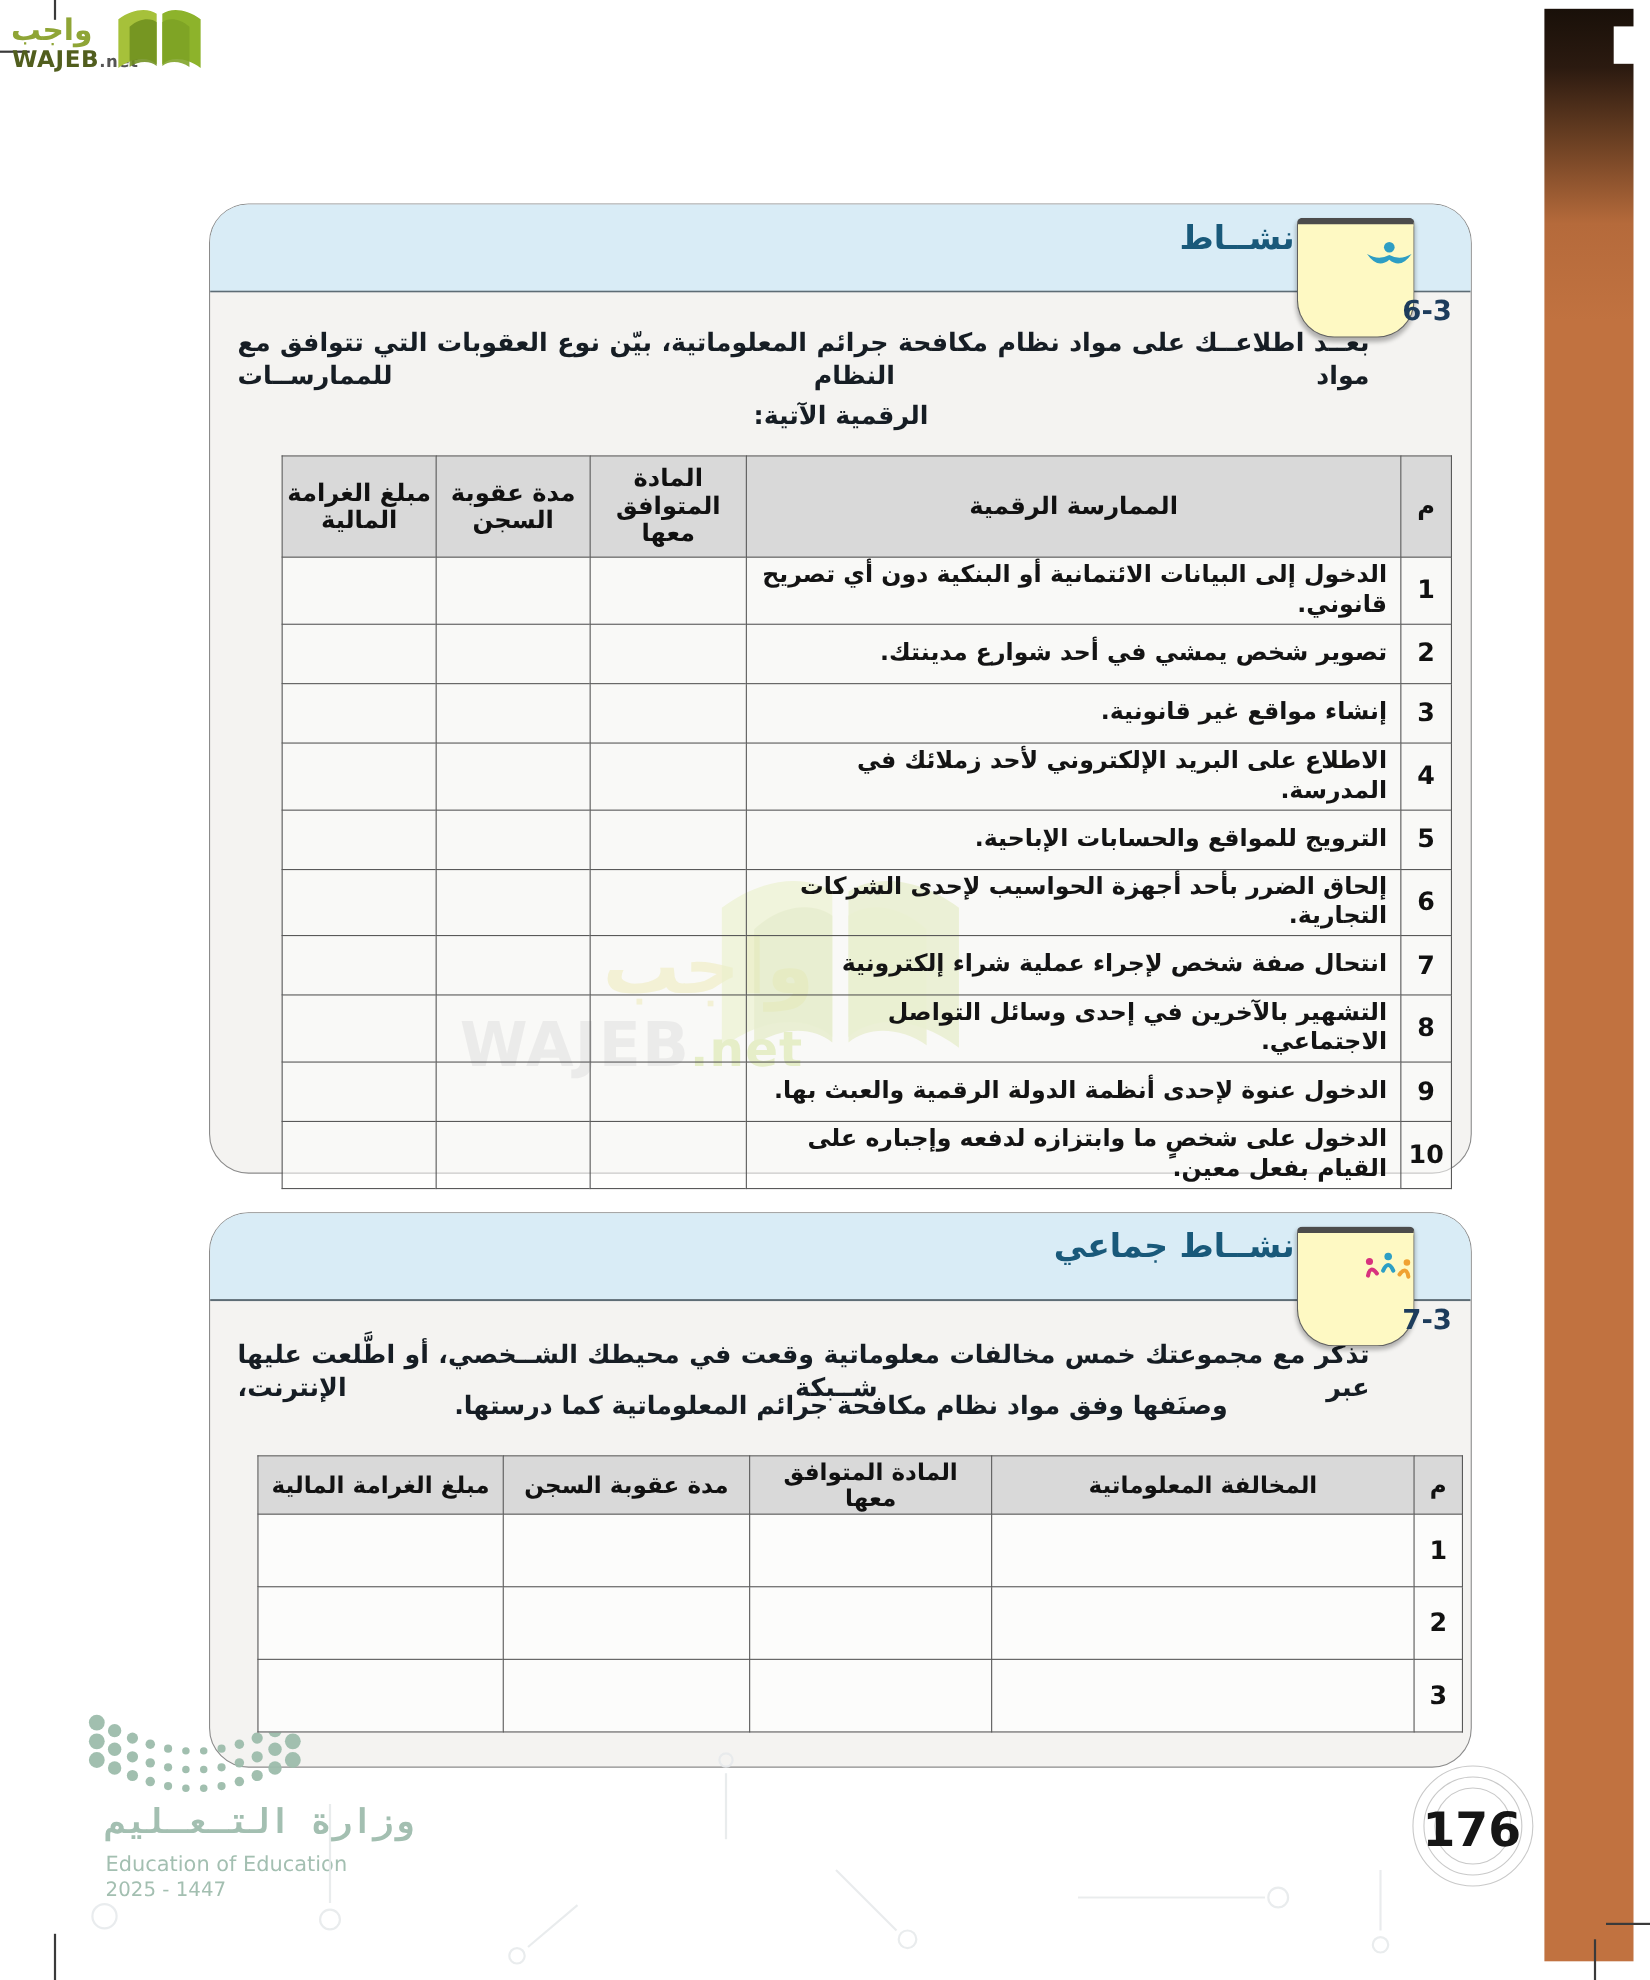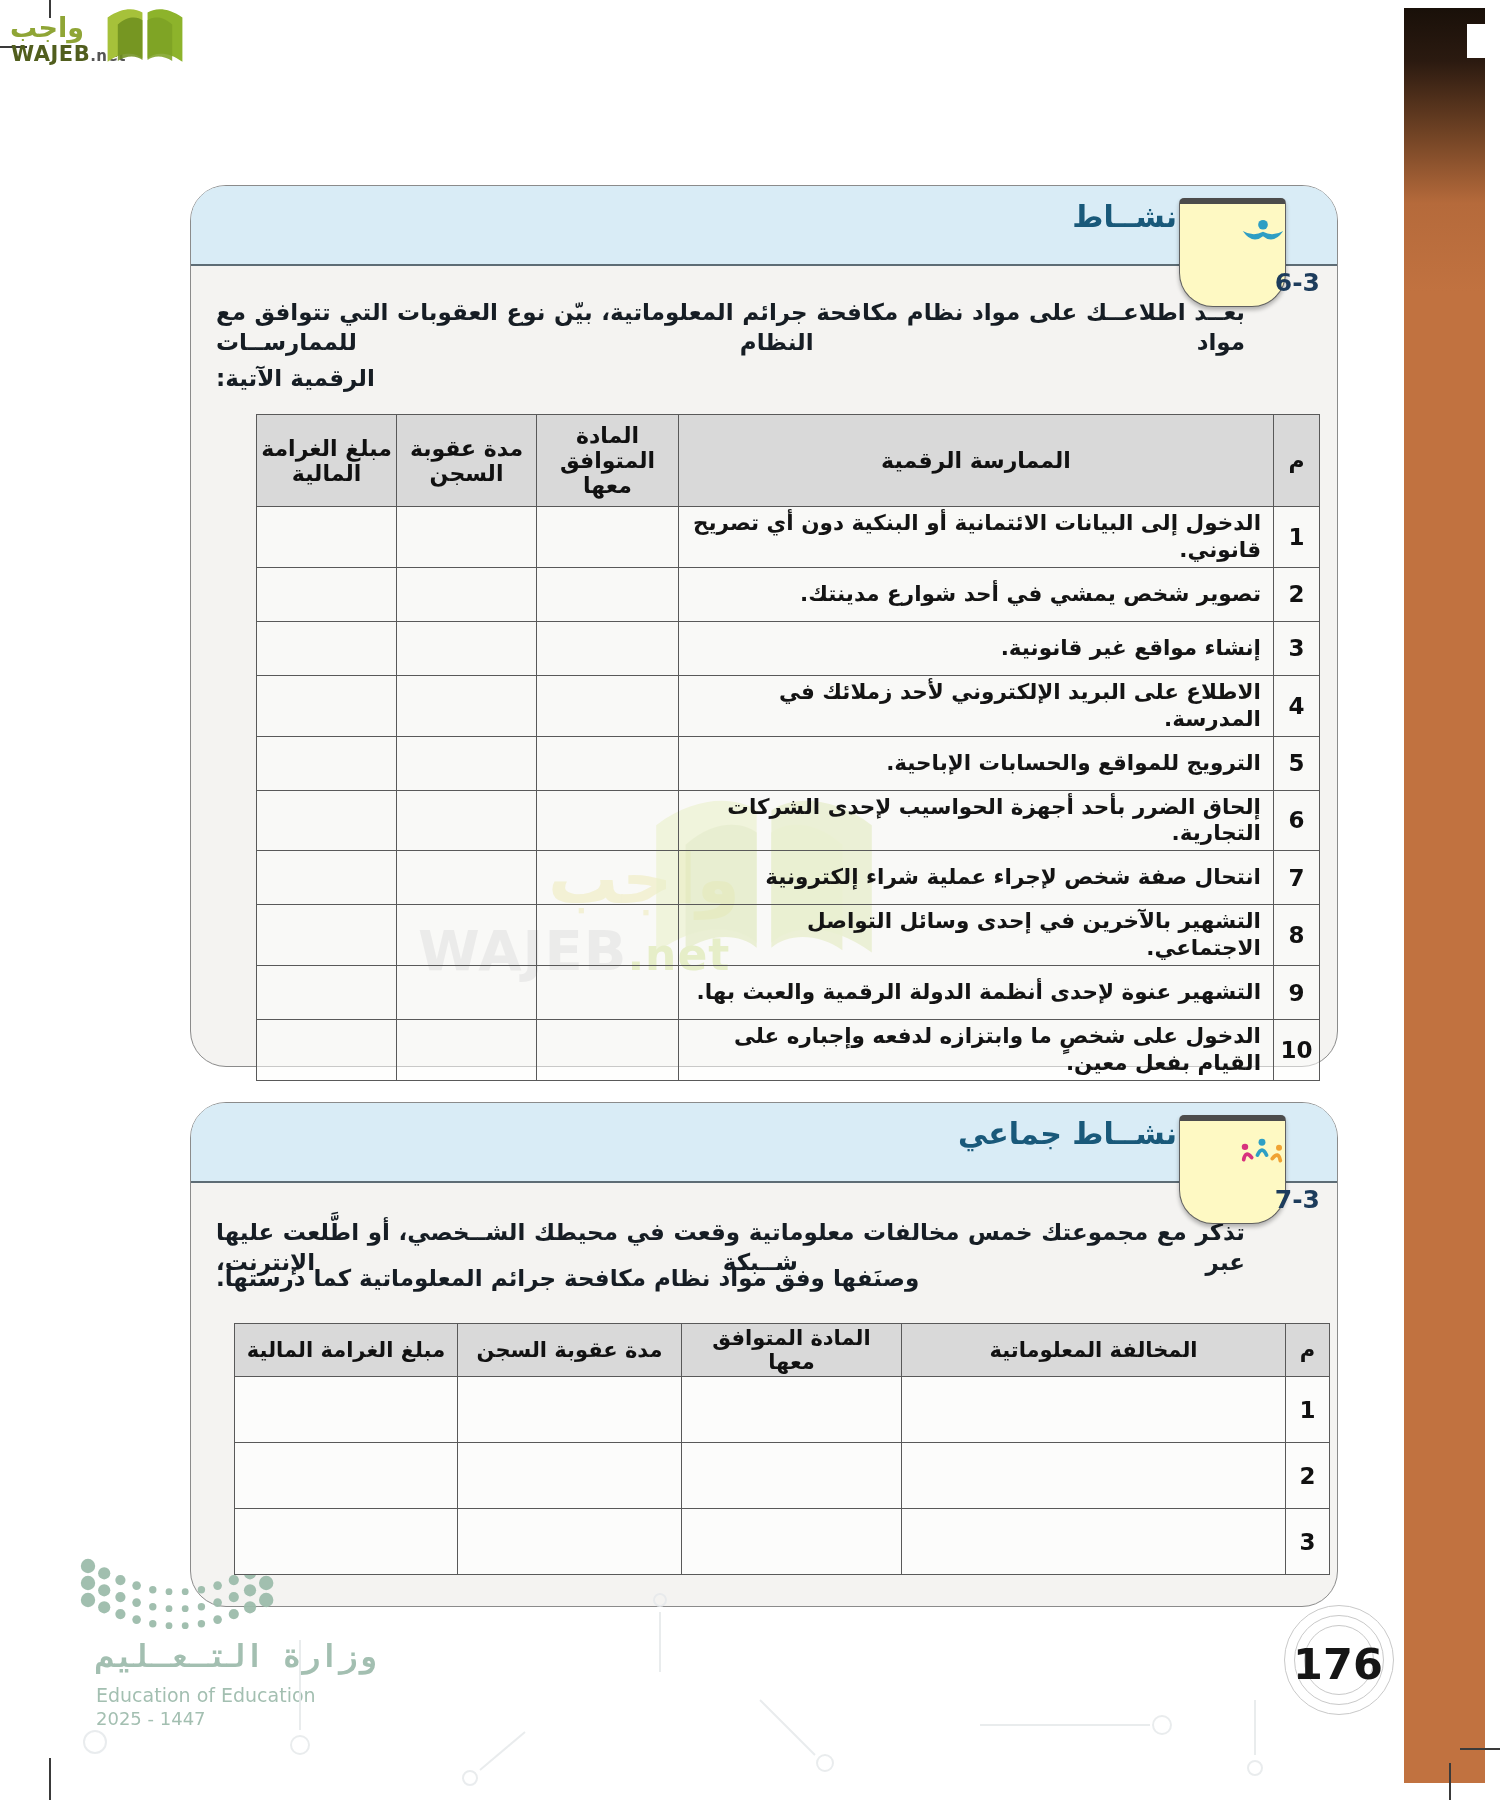--- a/index.html
+++ b/index.html
@@ -28,21 +28,21 @@
   
   .badge{position:absolute;right:51px;top:12px;width:70px;height:102px;background:#fef9c3;
     border:1.5px solid #606060;border-top:6px solid #4c4c4c;border-radius:5px 5px 34px 34px;
     box-shadow:0 3px 4px rgba(0,0,0,.28);z-index:3;text-align:right;padding-left:35px;}
   .badge-label{position:absolute;bottom:9px;width:100%;font-size:25px;font-weight:bold;color:#1d3c5c;}
   .badge svg{margin-top:14px;}
   
   .intro{position:absolute;left:25px;right:24px;direction:rtl;font-size:23px;font-weight:bold;
     color:#161d24;line-height:1.3;margin:0;}
   .il1{text-align:justify;text-align-last:justify;padding-right:68px;}
-  .il2{text-align:left;}
+  .il2{text-align:center;}
   .box1 .il1{top:112px;}  .box1 .il2{top:178px;}
   .box2 .il1{top:115px;}  .box2 .il2{top:161px;}
   
   table{border-collapse:collapse;table-layout:fixed;direction:rtl;position:absolute;z-index:2;}
   .t1{left:65px;top:228px;width:1063px;}
   .t2{left:43px;top:220px;width:1095px;}
   th,td{border:1.6px solid #595959;box-sizing:border-box;}
   th{background:#d9d9d9;font-size:22px;font-weight:bold;color:#111;text-align:center;padding:2px 4px;}
   td{background:rgba(253,253,252,.55);}
   .t2 td{background:#fcfcfb;}
@@ -179,21 +179,21 @@
           </tr>
           <tr>
             <td class="col-no">8</td>
             <td class="col-text">التشهير بالآخرين في إحدى وسائل التواصل الاجتماعي.</td>
             <td class="col-blank"></td>
             <td class="col-blank"></td>
             <td class="col-blank"></td>
           </tr>
           <tr>
             <td class="col-no">9</td>
-            <td class="col-text">التشهير عنوة لإحدى أنظمة الدولة الرقمية والعبث بها.</td>
+            <td class="col-text">الدخول عنوة لإحدى أنظمة الدولة الرقمية والعبث بها.</td>
             <td class="col-blank"></td>
             <td class="col-blank"></td>
             <td class="col-blank"></td>
           </tr>
           <tr>
             <td class="col-no">10</td>
             <td class="col-text">الدخول على شخصٍ ما وابتزازه لدفعه وإجباره على القيام بفعل معين.</td>
             <td class="col-blank"></td>
             <td class="col-blank"></td>
             <td class="col-blank"></td>

